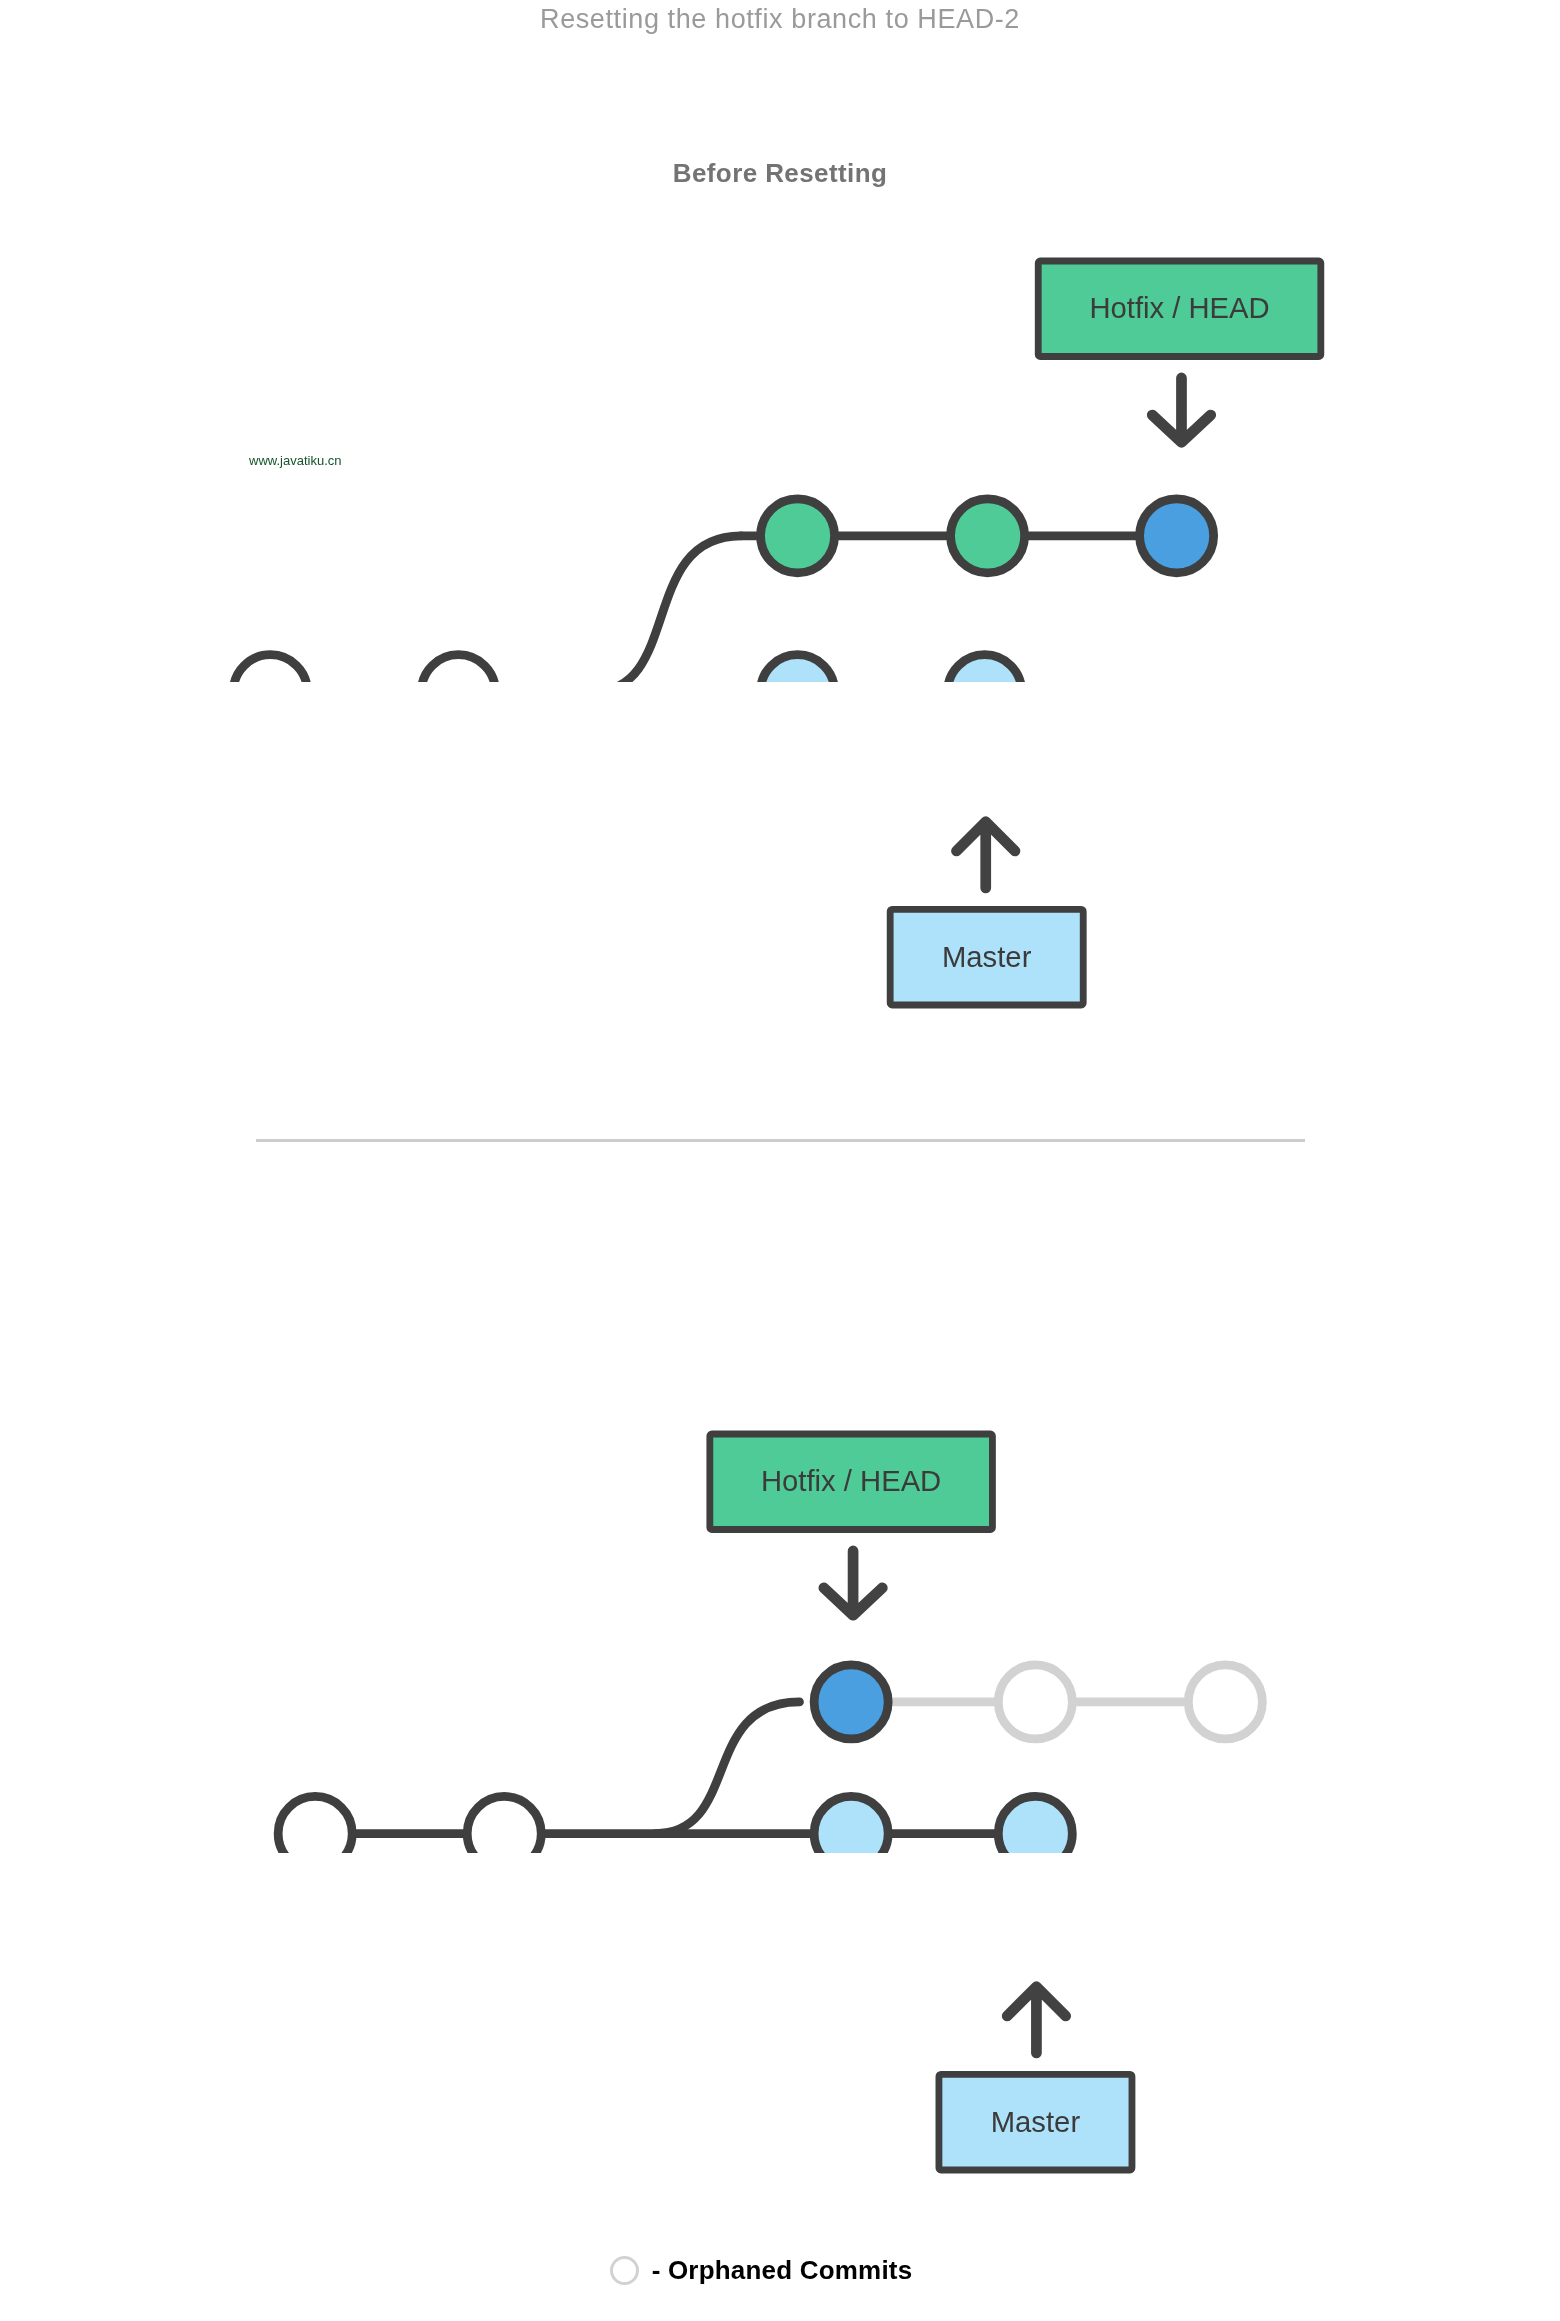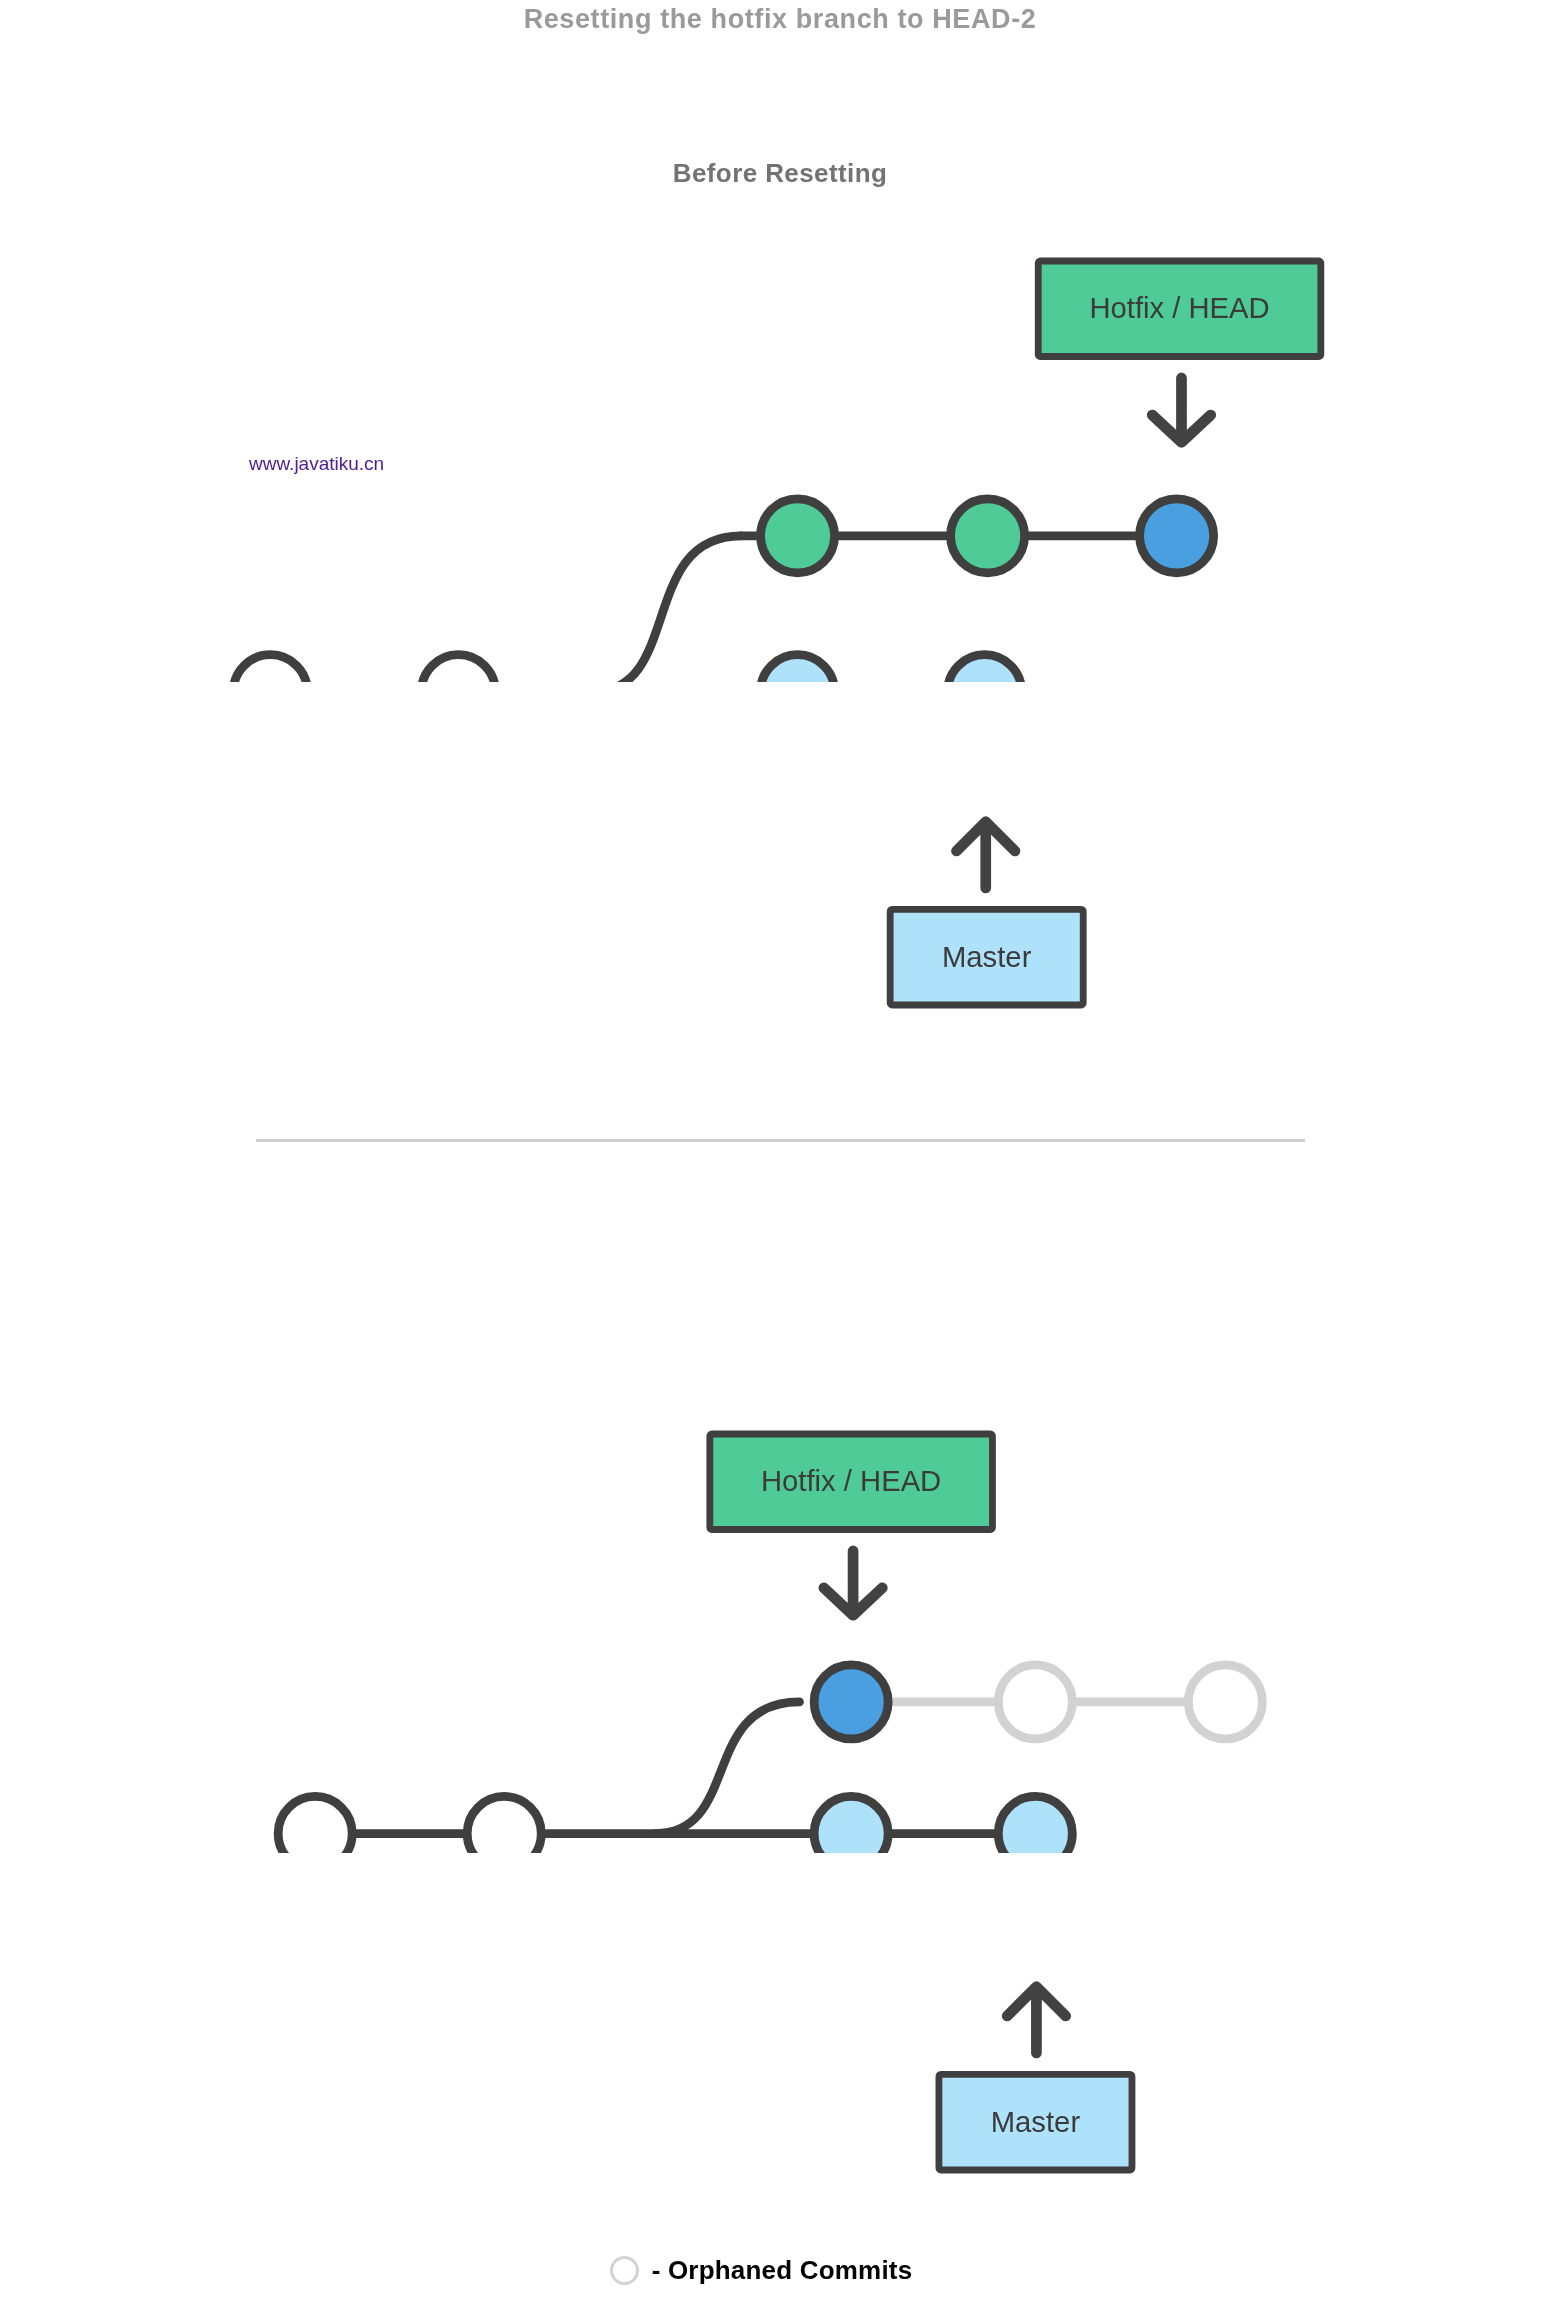--- a/index.html
+++ b/index.html
@@ -20,43 +20,43 @@
     width: 1560px;
     height: 2321px;
   }
   .doc-title {
     position: absolute;
     top: 3.9px;
     left: 0;
     width: 1560px;
     text-align: center;
     font-size: 27px;
-    font-weight: 700;
+    font-weight: 400;
     letter-spacing: 0.6px;
     color: #9a9a9a;
   }
   .section-title {
     position: absolute;
     left: 0;
     width: 1560px;
     text-align: center;
     font-size: 26px;
     font-weight: bold;
     letter-spacing: 0.4px;
     color: #737373;
   }
   #before-title { top: 158px; }
   #after-title  { top: 1326px; }
 
   .watermark {
     position: absolute;
     left: 249px;
     top: 453px;
-    font-size: 19px;
-    color: #4c1d95;
+    font-size: 13px;
+    color: #14532d;
     font-family: "Liberation Sans", sans-serif;
     white-space: nowrap;
   }
 
   .divider {
     position: absolute;
     left: 256px;
     top: 1139px;
     width: 1049px;
     height: 2.9px;

